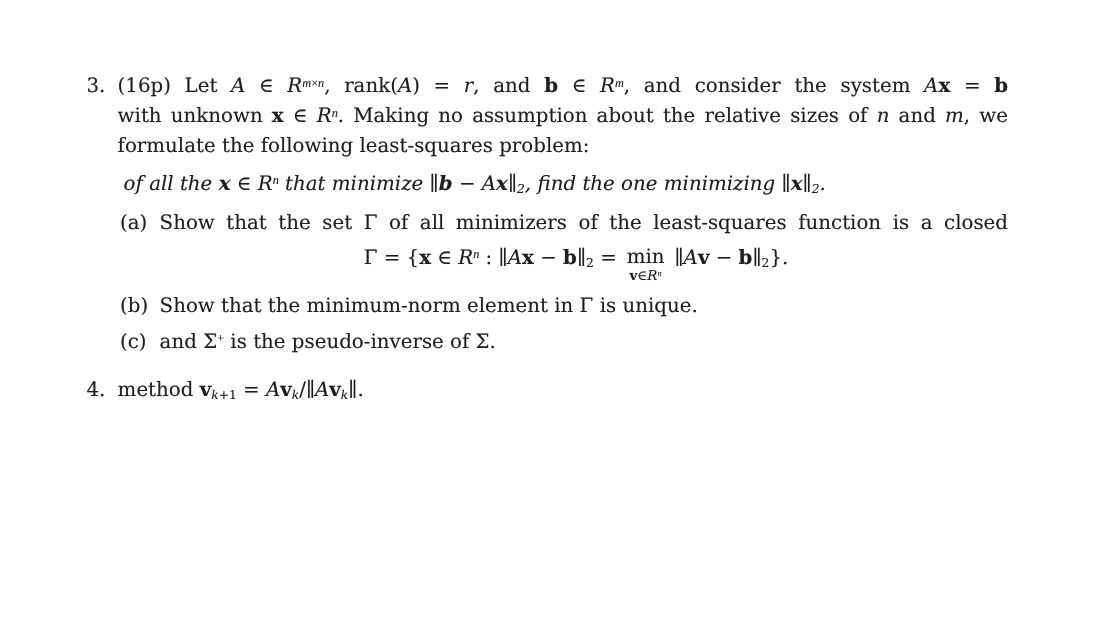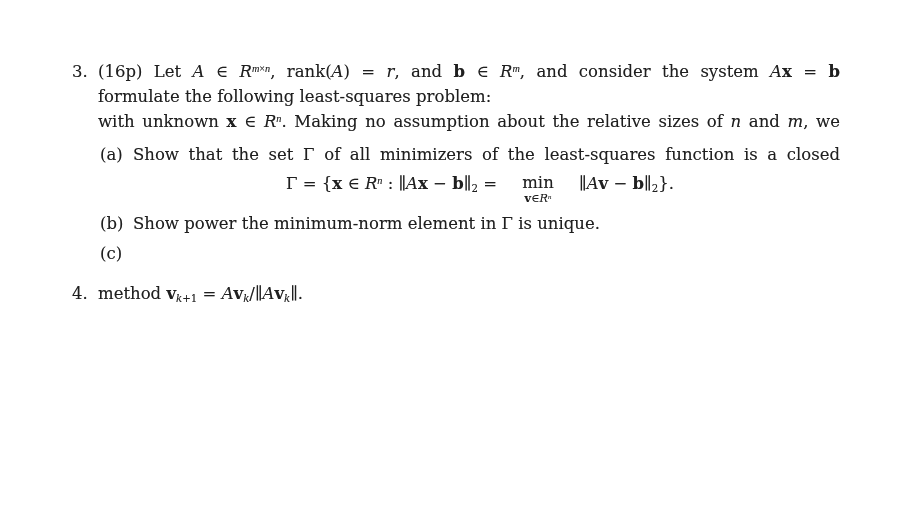--- a/index.html
+++ b/index.html
@@ -65,56 +65,58 @@
     margin: 0 1px;
   }
   .ss span { display: block; }
 
   
   .mm {
     display: inline-block;
     line-height: 1;
     vertical-align: -0.76em;
     text-align: center;
-    margin: 0 20px;
+    margin: 0 3px;
   }
   .mm .mmtop { display: block; line-height: 1; }
   .mm .mmsub { display: block; font-size: 0.68em; line-height: 1; margin-top: 1px; }
 </style>
 </head>
 <body>
 
 <div class="doc">
 
   <div class="prob">
     <div class="pnum">3.</div>
     <div class="pbody">
       <div class="line j">(16p) Let <i>A</i> ∈ <i>R</i><sup><i>m</i>×<i>n</i></sup>, rank(<i>A</i>) = <i>r</i>, and <b>b</b> ∈ <i>R</i><sup><i>m</i></sup>, and consider the system <i>A</i><b>x</b> = <b>b</b></div>
+      <div class="line j">with unknown <b>x</b> ∈ <i>R</i><sup><i>n</i></sup>. Making no assumption about the relative sizes of <i>n</i> and <i>m</i>, we</div>
       <div class="line">formulate the following least-squares problem:</div>
-      <div class="line j">with unknown <b>x</b> ∈ <i>R</i><sup><i>n</i></sup>. Making no assumption about the relative sizes of <i>n</i> and <i>m</i>, we</div>
 
+      <div class="line em-line">of all the <b>x</b> ∈ <i>R</i><sup><i>n</i></sup> that minimize ∥<b>b</b> − <i>A</i><b>x</b>∥<sub>2</sub>, find the one minimizing ∥<b>x</b>∥<sub>2</sub>.</div>
 
       <div class="item item-a">
         <div class="ilabel">(a)</div>
         <div class="itext">
           <div class="line j">Show that the set Γ of all minimizers of the least-squares function is a closed convex</div>
           <div class="formula">Γ = {<b>x</b> ∈ <i>R</i><sup><i>n</i></sup> : ∥<i>A</i><b>x</b> − <b>b</b>∥<sub>2</sub> = <span class="mm"><span class="mmtop">min</span><span class="mmsub"><b>v</b>∈<i>R</i><sup><i>n</i></sup></span></span> ∥<i>A</i><b>v</b> − <b>b</b>∥<sub>2</sub>}.</div>
         </div>
       </div>
 
       <div class="item item-b">
         <div class="ilabel">(b)</div>
         <div class="itext">
-          <div class="line">Show power the minimum-norm element in Γ is unique.</div>
+          <div class="line">Show that the minimum-norm element in Γ is unique.</div>
         </div>
       </div>
 
       <div class="item item-c">
         <div class="ilabel">(c)</div>
         <div class="itext">
+          <div class="line">and Σ<sup>+</sup> is the pseudo-inverse of Σ.</div>
         </div>
       </div>
     </div>
   </div>
 
   <div class="prob prob4">
     <div class="pnum">4.</div>
     <div class="pbody">
       <div class="line">method <b>v</b><sub><i>k</i>+1</sub> = <i>A</i><b>v</b><sub><i>k</i></sub>/∥<i>A</i><b>v</b><sub><i>k</i></sub>∥.</div>
     </div>

